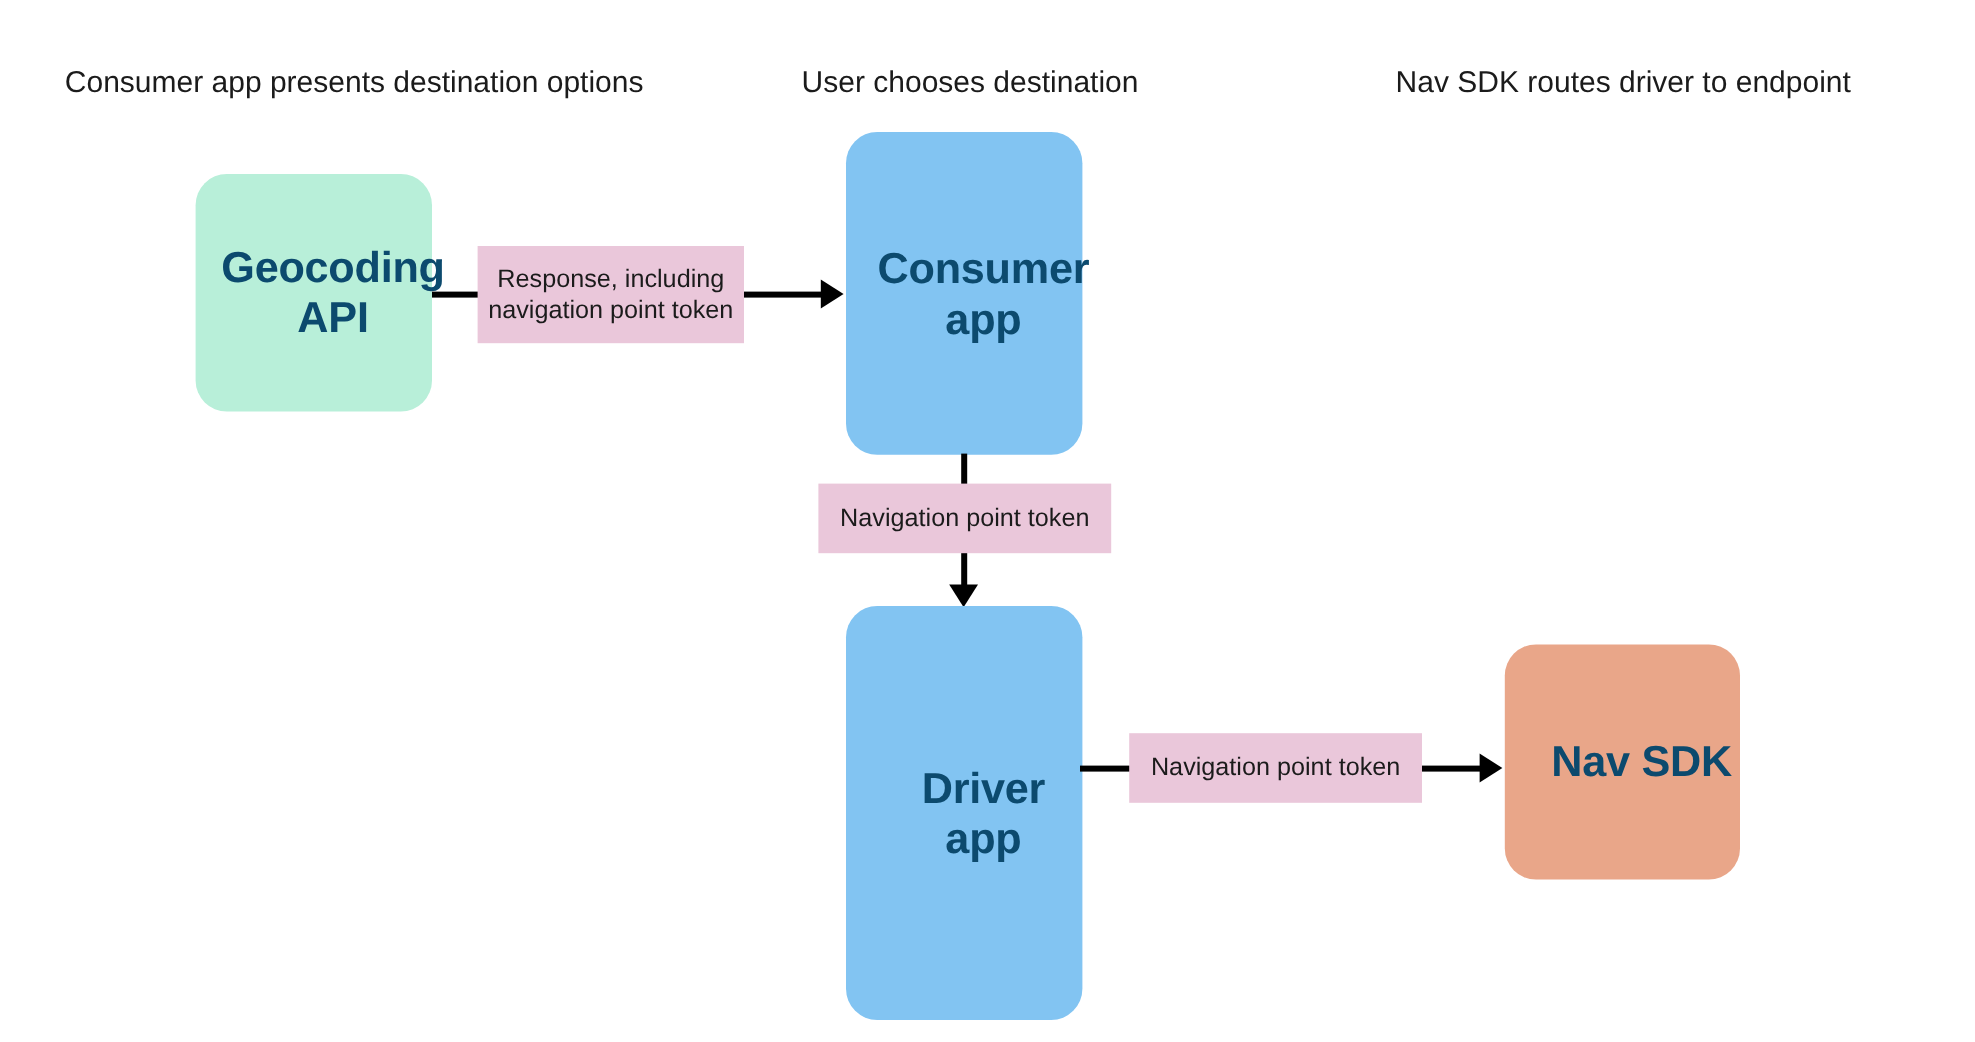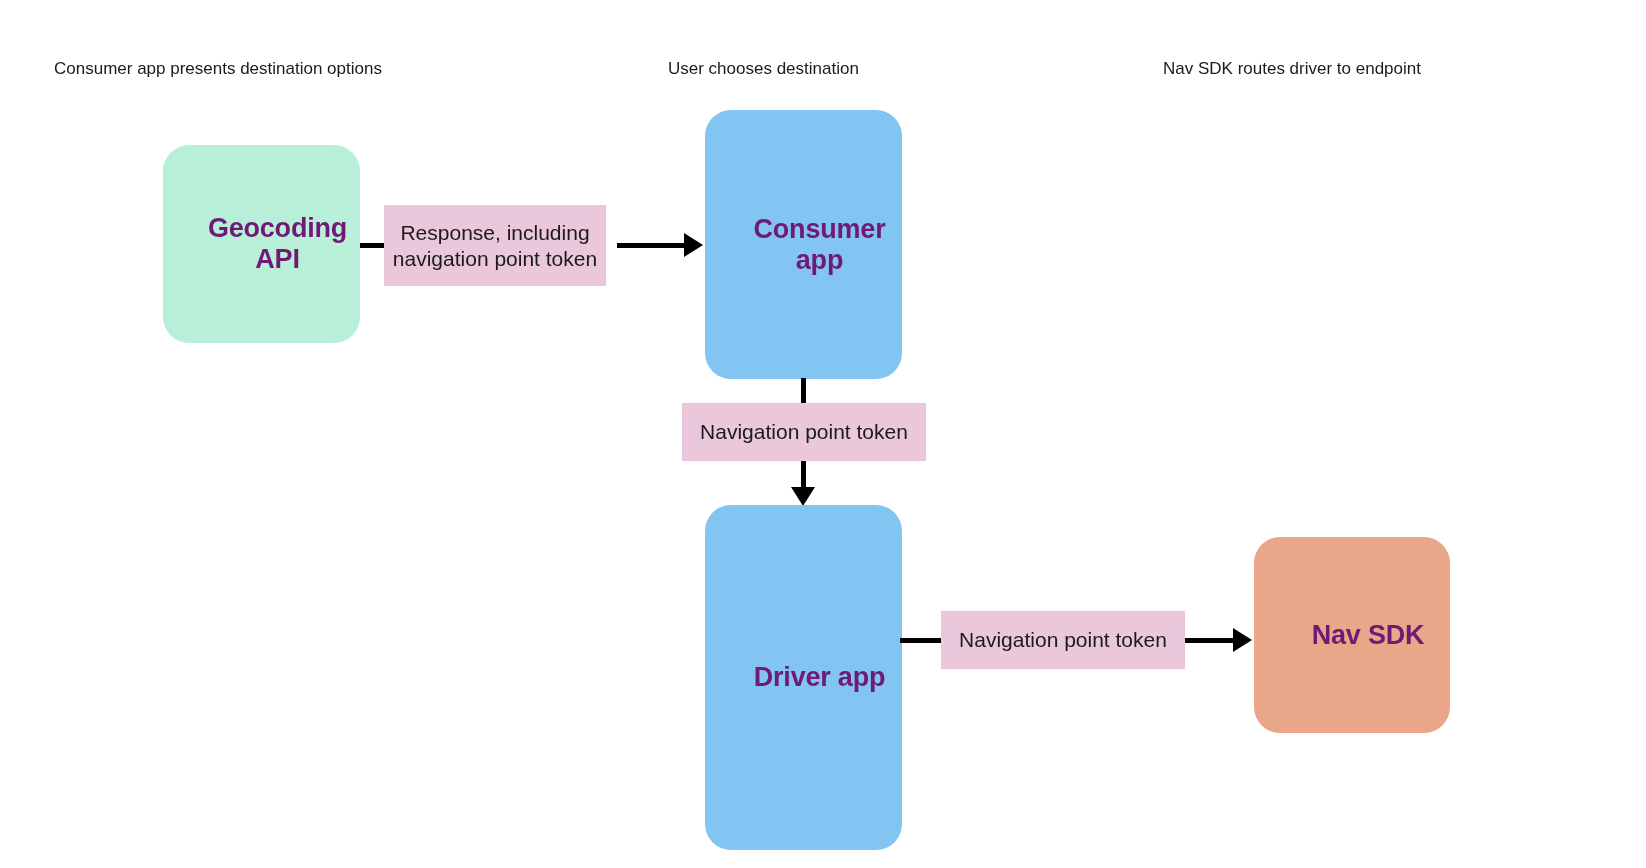--- a/index.html
+++ b/index.html
@@ -16,45 +16,45 @@
     position: relative;
     width: 1646px;
     height: 868px;
     background: #ffffff;
     overflow: hidden;
   }
 
   
   .col-header {
     position: absolute;
-    font-size: 17px;
+    font-size: 25px;
     line-height: 30px;
     color: #1b1b1b;
     white-space: nowrap;
     font-weight: 400;
   }
   #hdr-1 { left: 54px;   top: 54px; }
   #hdr-2 { left: 668px;  top: 54px; text-align: center; }
   #hdr-3 { left: 1152px; top: 54px; margin-left: 11px; }
 
   
   .node {
     position: absolute;
     border-radius: 26px;
     display: flex;
     align-items: center;
     justify-content: center;
     text-align: center;
     box-sizing: border-box;
   }
   .node .node-label {
-    font-size: 27px;
+    font-size: 36px;
     font-weight: bold;
     letter-spacing: -0.2px;
-    color: #701a75;
+    color: #0c4a6e;
     margin-left: 32px;
   }
   #node-geocoding {
     left: 163px;  top: 145px;
     width: 197px; height: 198px;
     background: #b8efd9;
   }
   #node-consumer {
     left: 705px;  top: 110px;
     width: 197px; height: 269px;
@@ -82,21 +82,21 @@
     box-sizing: border-box;
     z-index: 3;
   }
   .edge-label .edge-text {
     font-size: 21px;
     line-height: 26px;
     color: #1b1b1b;
     font-weight: 400;
   }
   #label-response {
-    left: 384px; top: 205px;
+    left: 398px; top: 205px;
     width: 222px; height: 81px;
     padding: 0 8px;
   }
   #label-consumer-driver {
     left: 682px; top: 403px;
     width: 244px; height: 58px;
   }
   #label-driver-navsdk {
     left: 941px; top: 611px;
     width: 244px; height: 58px;

